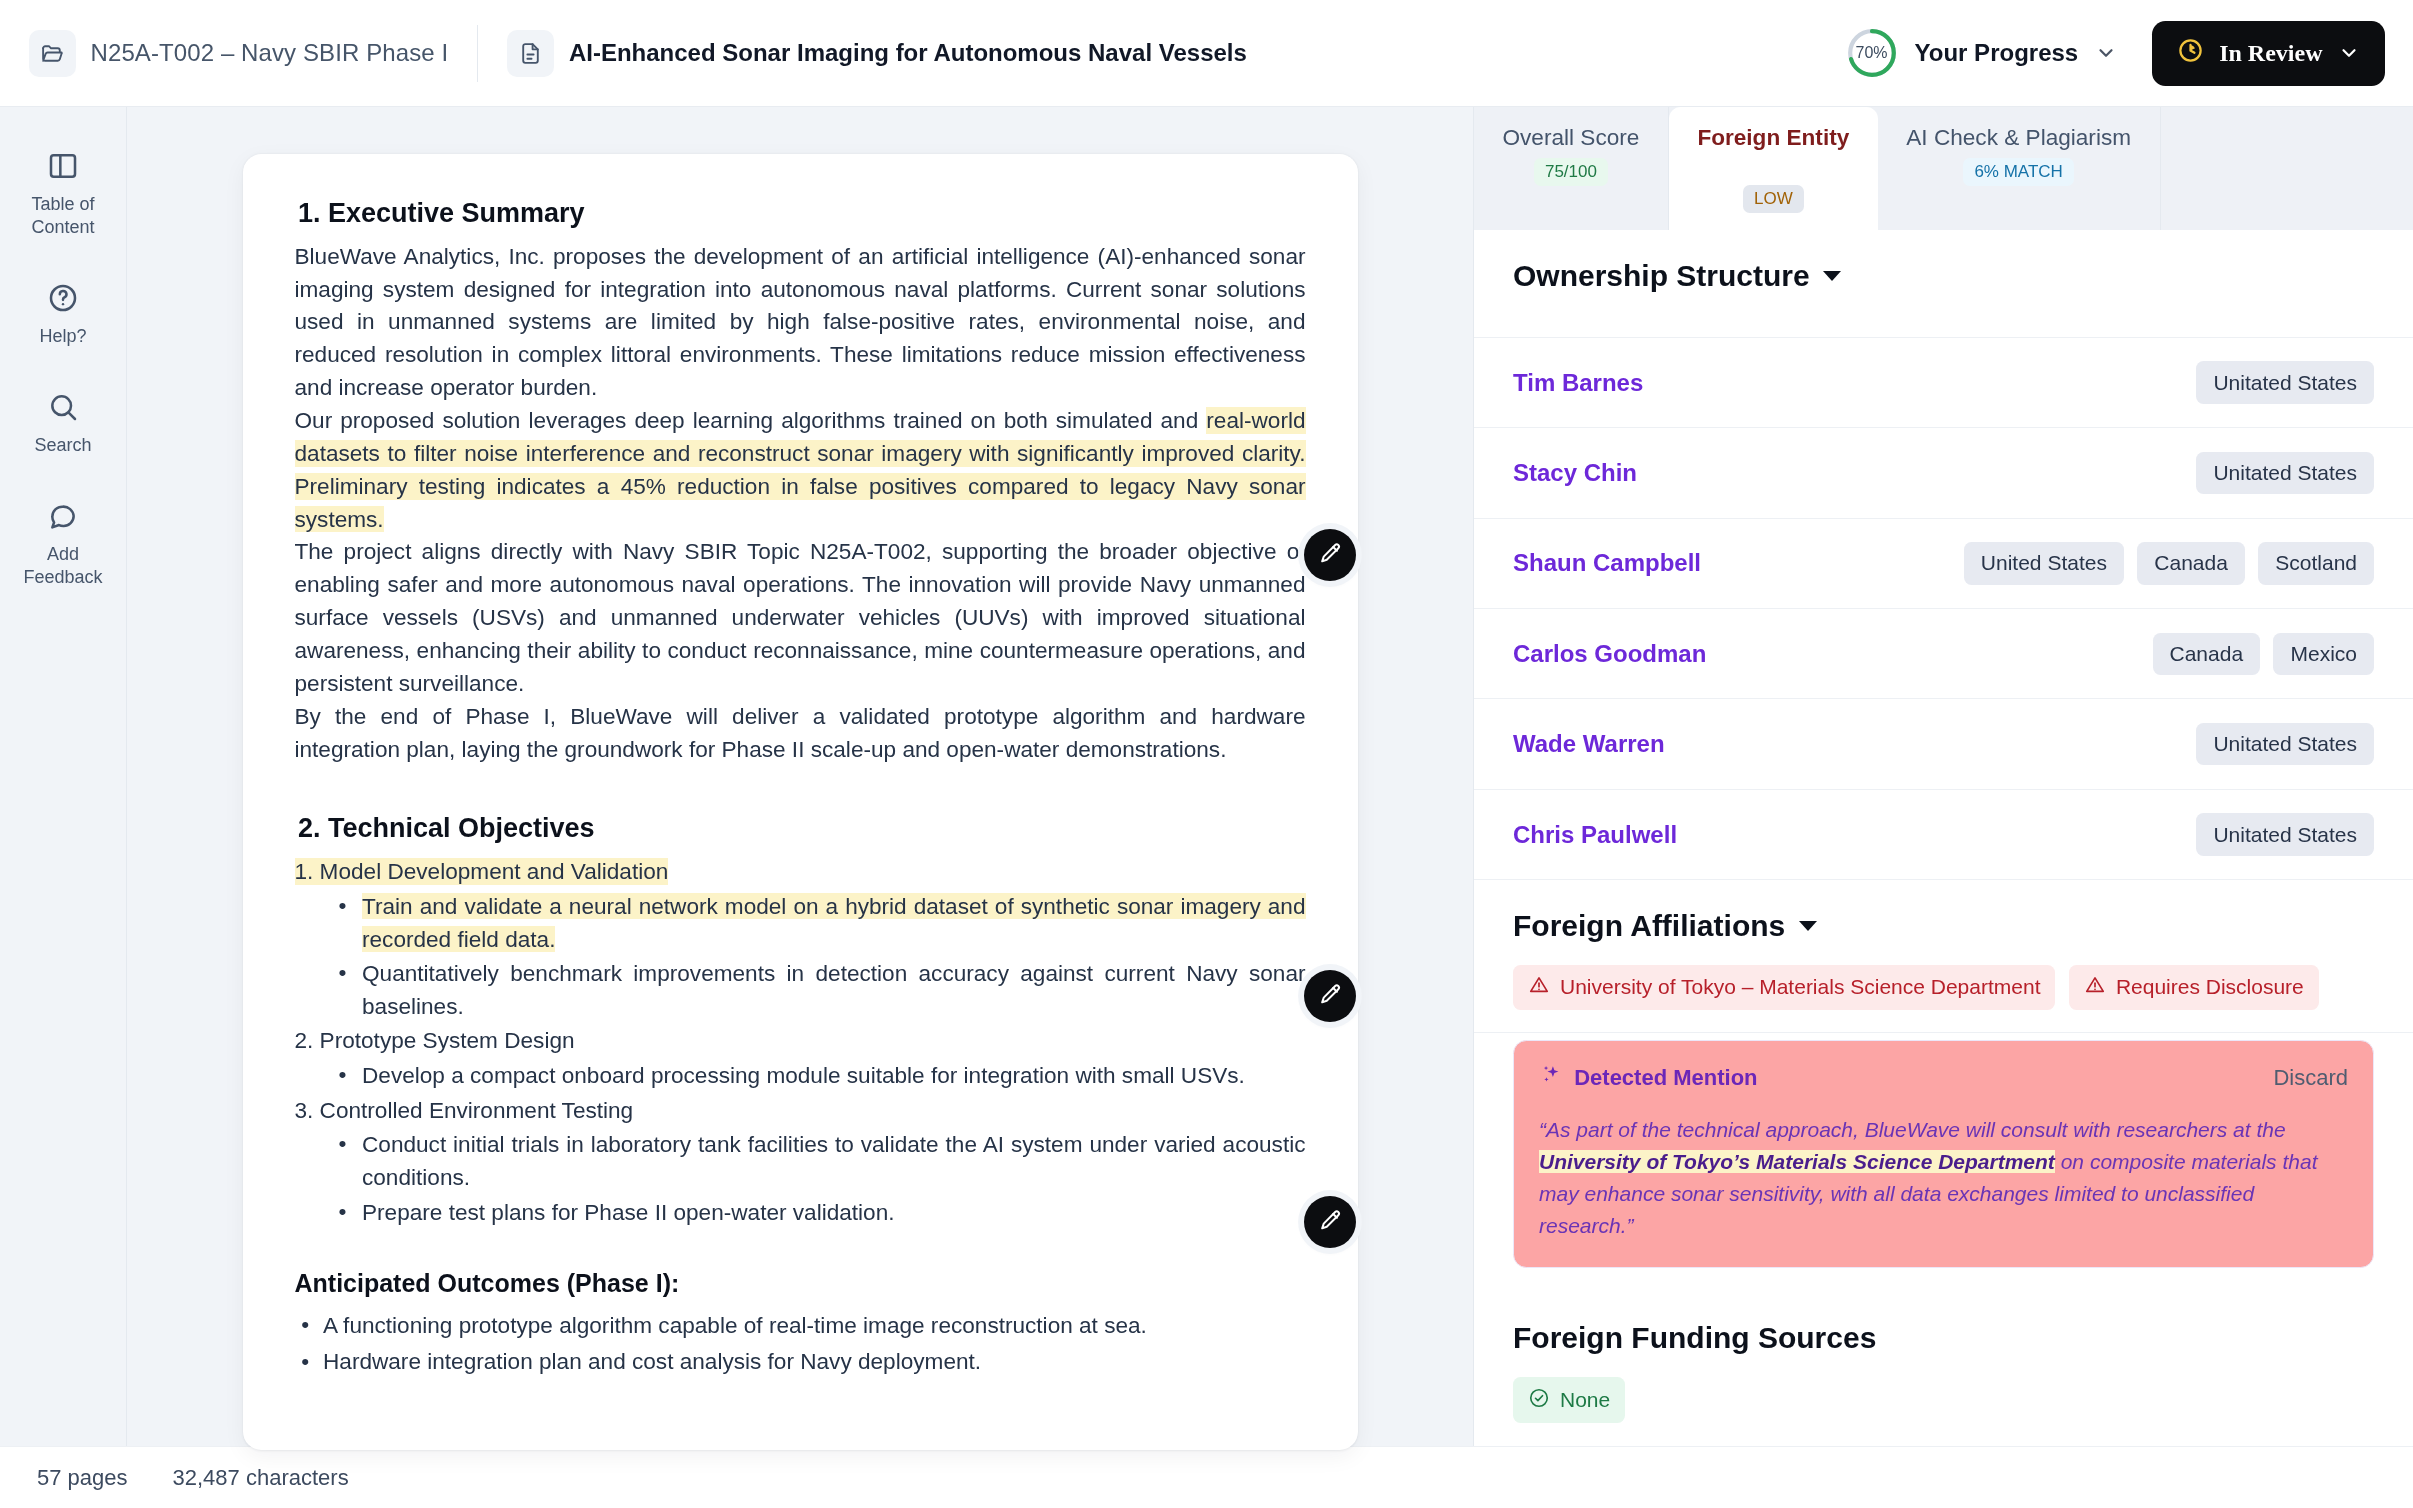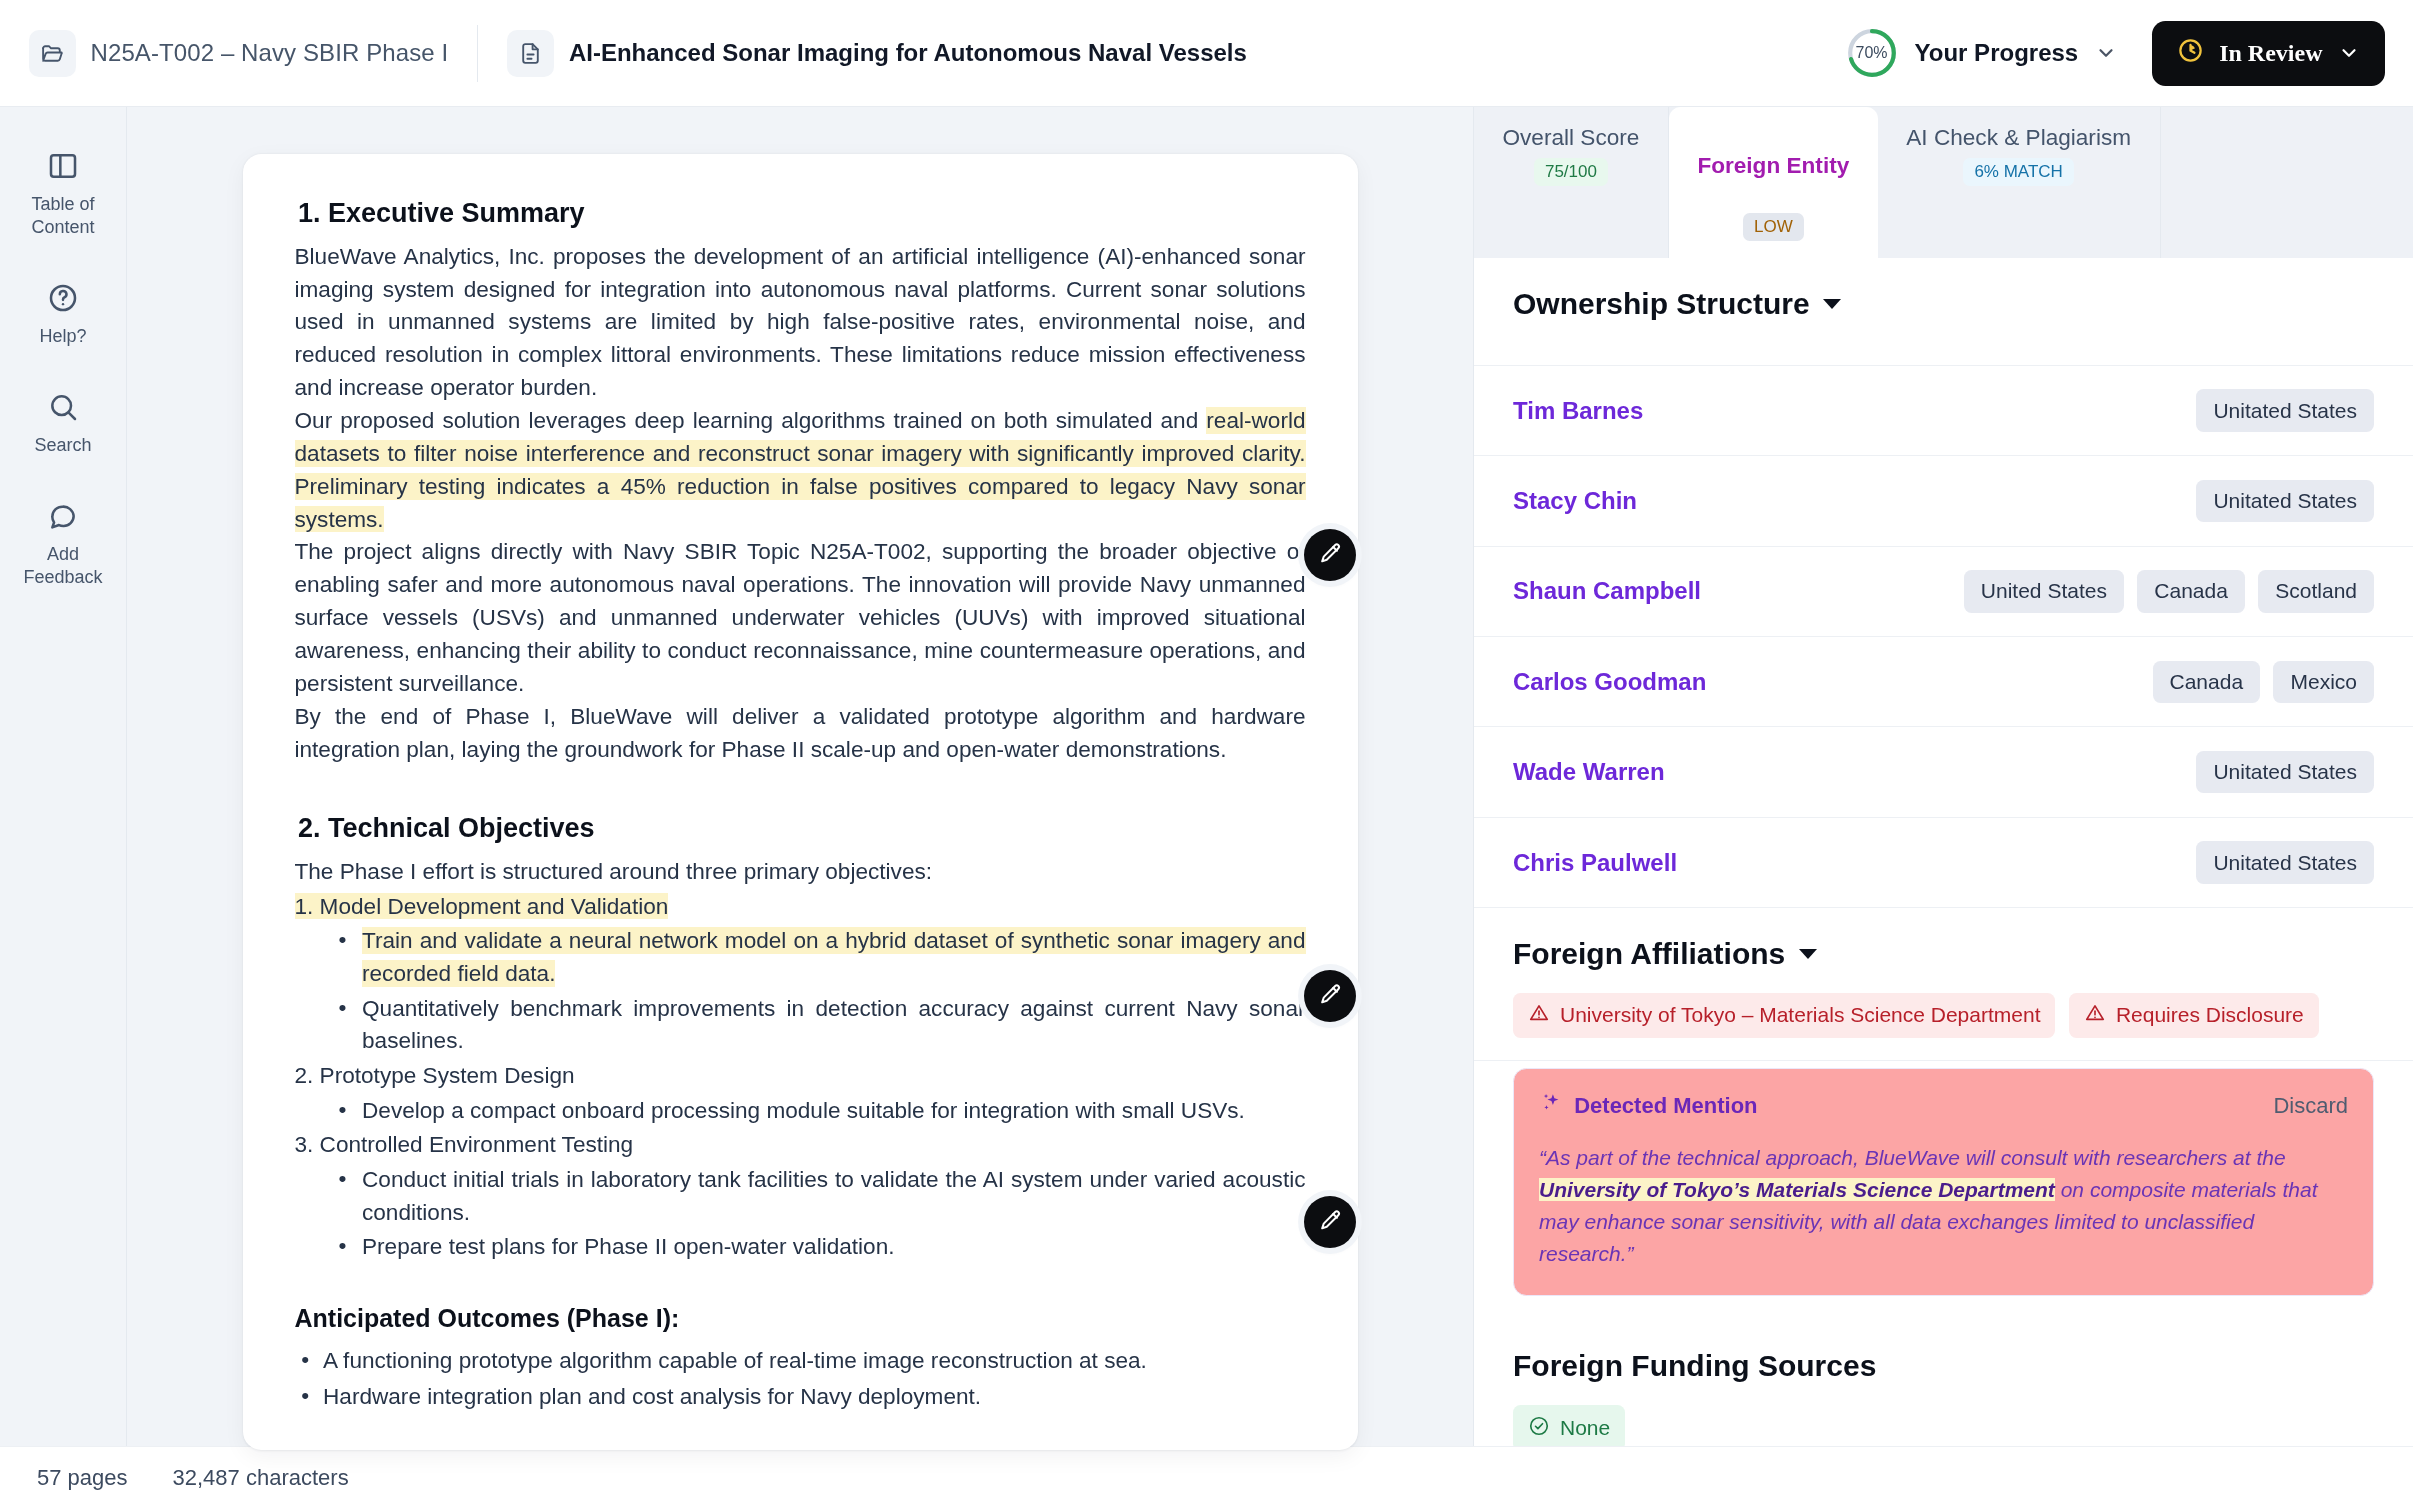--- a/index.html
+++ b/index.html
@@ -139,21 +139,21 @@
   .tab {
     flex: 0 0 auto; padding: 18.4px 28.5px 17px;
     display: flex; flex-direction: column; align-items: center; gap: 6.7px;
     cursor: pointer; border-right: 0.8px solid #e4e9ef;
   }
   .tab:last-child { flex: 1 1 auto; border-right: none; cursor: default; }
   .tab.active {
     background: #ffffff; border-radius: 11.7px 11.7px 0 0; border-right: none;
   }
   .tab-label { font-size: 22.6px; color: #44546b; white-space: nowrap; }
-  .tab.active .tab-label { color: #a21caf; font-weight: 700; margin-top: 28px; }
+  .tab.active .tab-label { color: #7f1d1d; font-weight: 700; }
   .tab-badge {
     font-size: 17px; padding: 4.2px 11px; border-radius: 6.7px; white-space: nowrap;
   }
   .badge-green { background: #e8f8ee; color: #1f7a45; }
   .badge-grey  { background: #e3e7ee; color: #a16207; margin-top: 27px; }
   .badge-blue  { background: #eaf6fd; color: #1572a8; }
 
   .panel-scroll { flex: 1 1 auto; overflow: hidden; }
 
   .sect { padding: 28.5px 39px 22px 39px; border-bottom: 1.7px solid #edf0f4; }
@@ -330,21 +330,20 @@
         <p class="p">BlueWave Analytics, Inc. proposes the development of an artificial intelligence (AI)-enhanced sonar imaging system designed for integration into autonomous naval platforms. Current sonar solutions used in unmanned systems are limited by high false-positive rates, environmental noise, and reduced resolution in complex littoral environments. These limitations reduce mission effectiveness and increase operator burden.</p>
 
         <p class="p"><span>Our proposed solution leverages deep learning algorithms trained on both simulated and </span><mark class="hl">real-world datasets to filter noise interference and reconstruct sonar imagery with significantly improved clarity. Preliminary testing indicates a 45% reduction in false positives compared to legacy Navy sonar systems.</mark></p>
 
         <p class="p">The project aligns directly with Navy SBIR Topic N25A-T002, supporting the broader objective of enabling safer and more autonomous naval operations. The innovation will provide Navy unmanned surface vessels (USVs) and unmanned underwater vehicles (UUVs) with improved situational awareness, enhancing their ability to conduct reconnaissance, mine countermeasure operations, and persistent surveillance.</p>
 
         <p class="p">By the end of Phase I, BlueWave will deliver a validated prototype algorithm and hardware integration plan, laying the groundwork for Phase II scale-up and open-water demonstrations.</p>
 
         <h2 class="h-sec second">2. Technical Objectives</h2>
 
-        <p class="p lead">The Phase I effort is structured around three primary objectives:</p>
 
         <ul class="olist">
           <li>
             <mark class="hl">1. Model Development and Validation</mark>
             <ul class="blist">
               <li><mark class="hl">Train and validate a neural network model on a hybrid dataset of synthetic sonar imagery and recorded field data.</mark></li>
               <li>Quantitatively benchmark improvements in detection accuracy against current Navy sonar baselines.</li>
             </ul>
           </li>
           <li>

